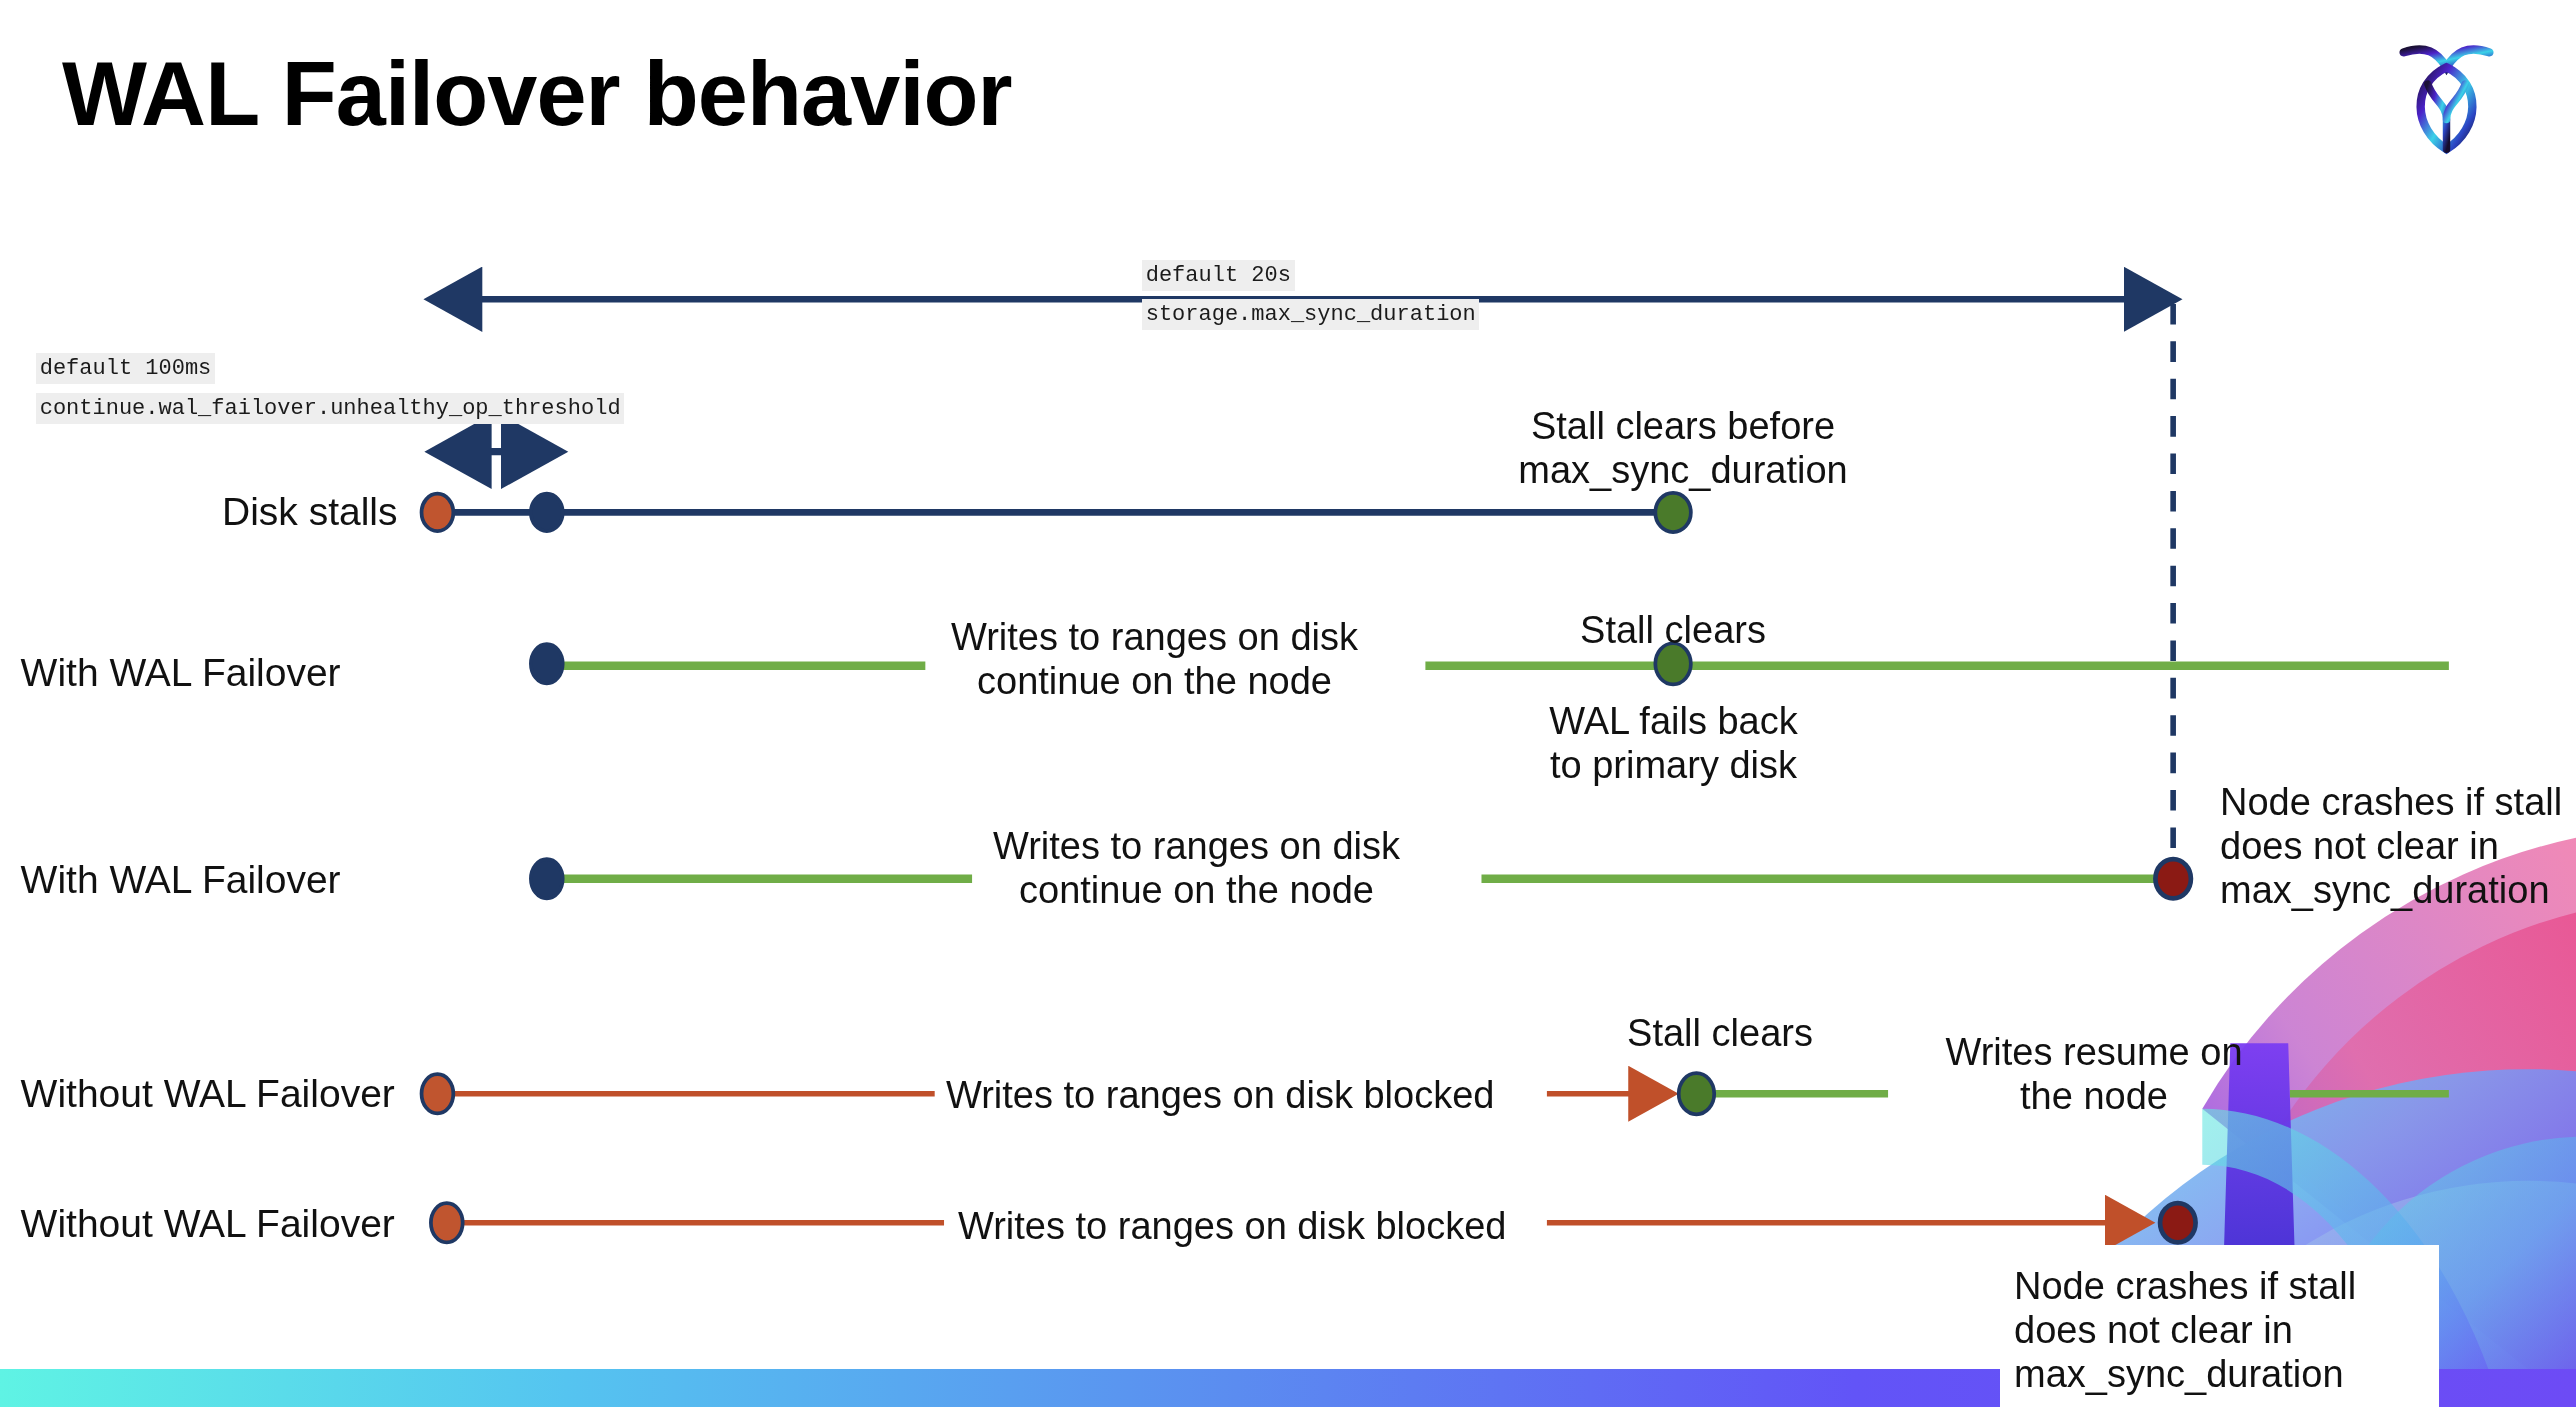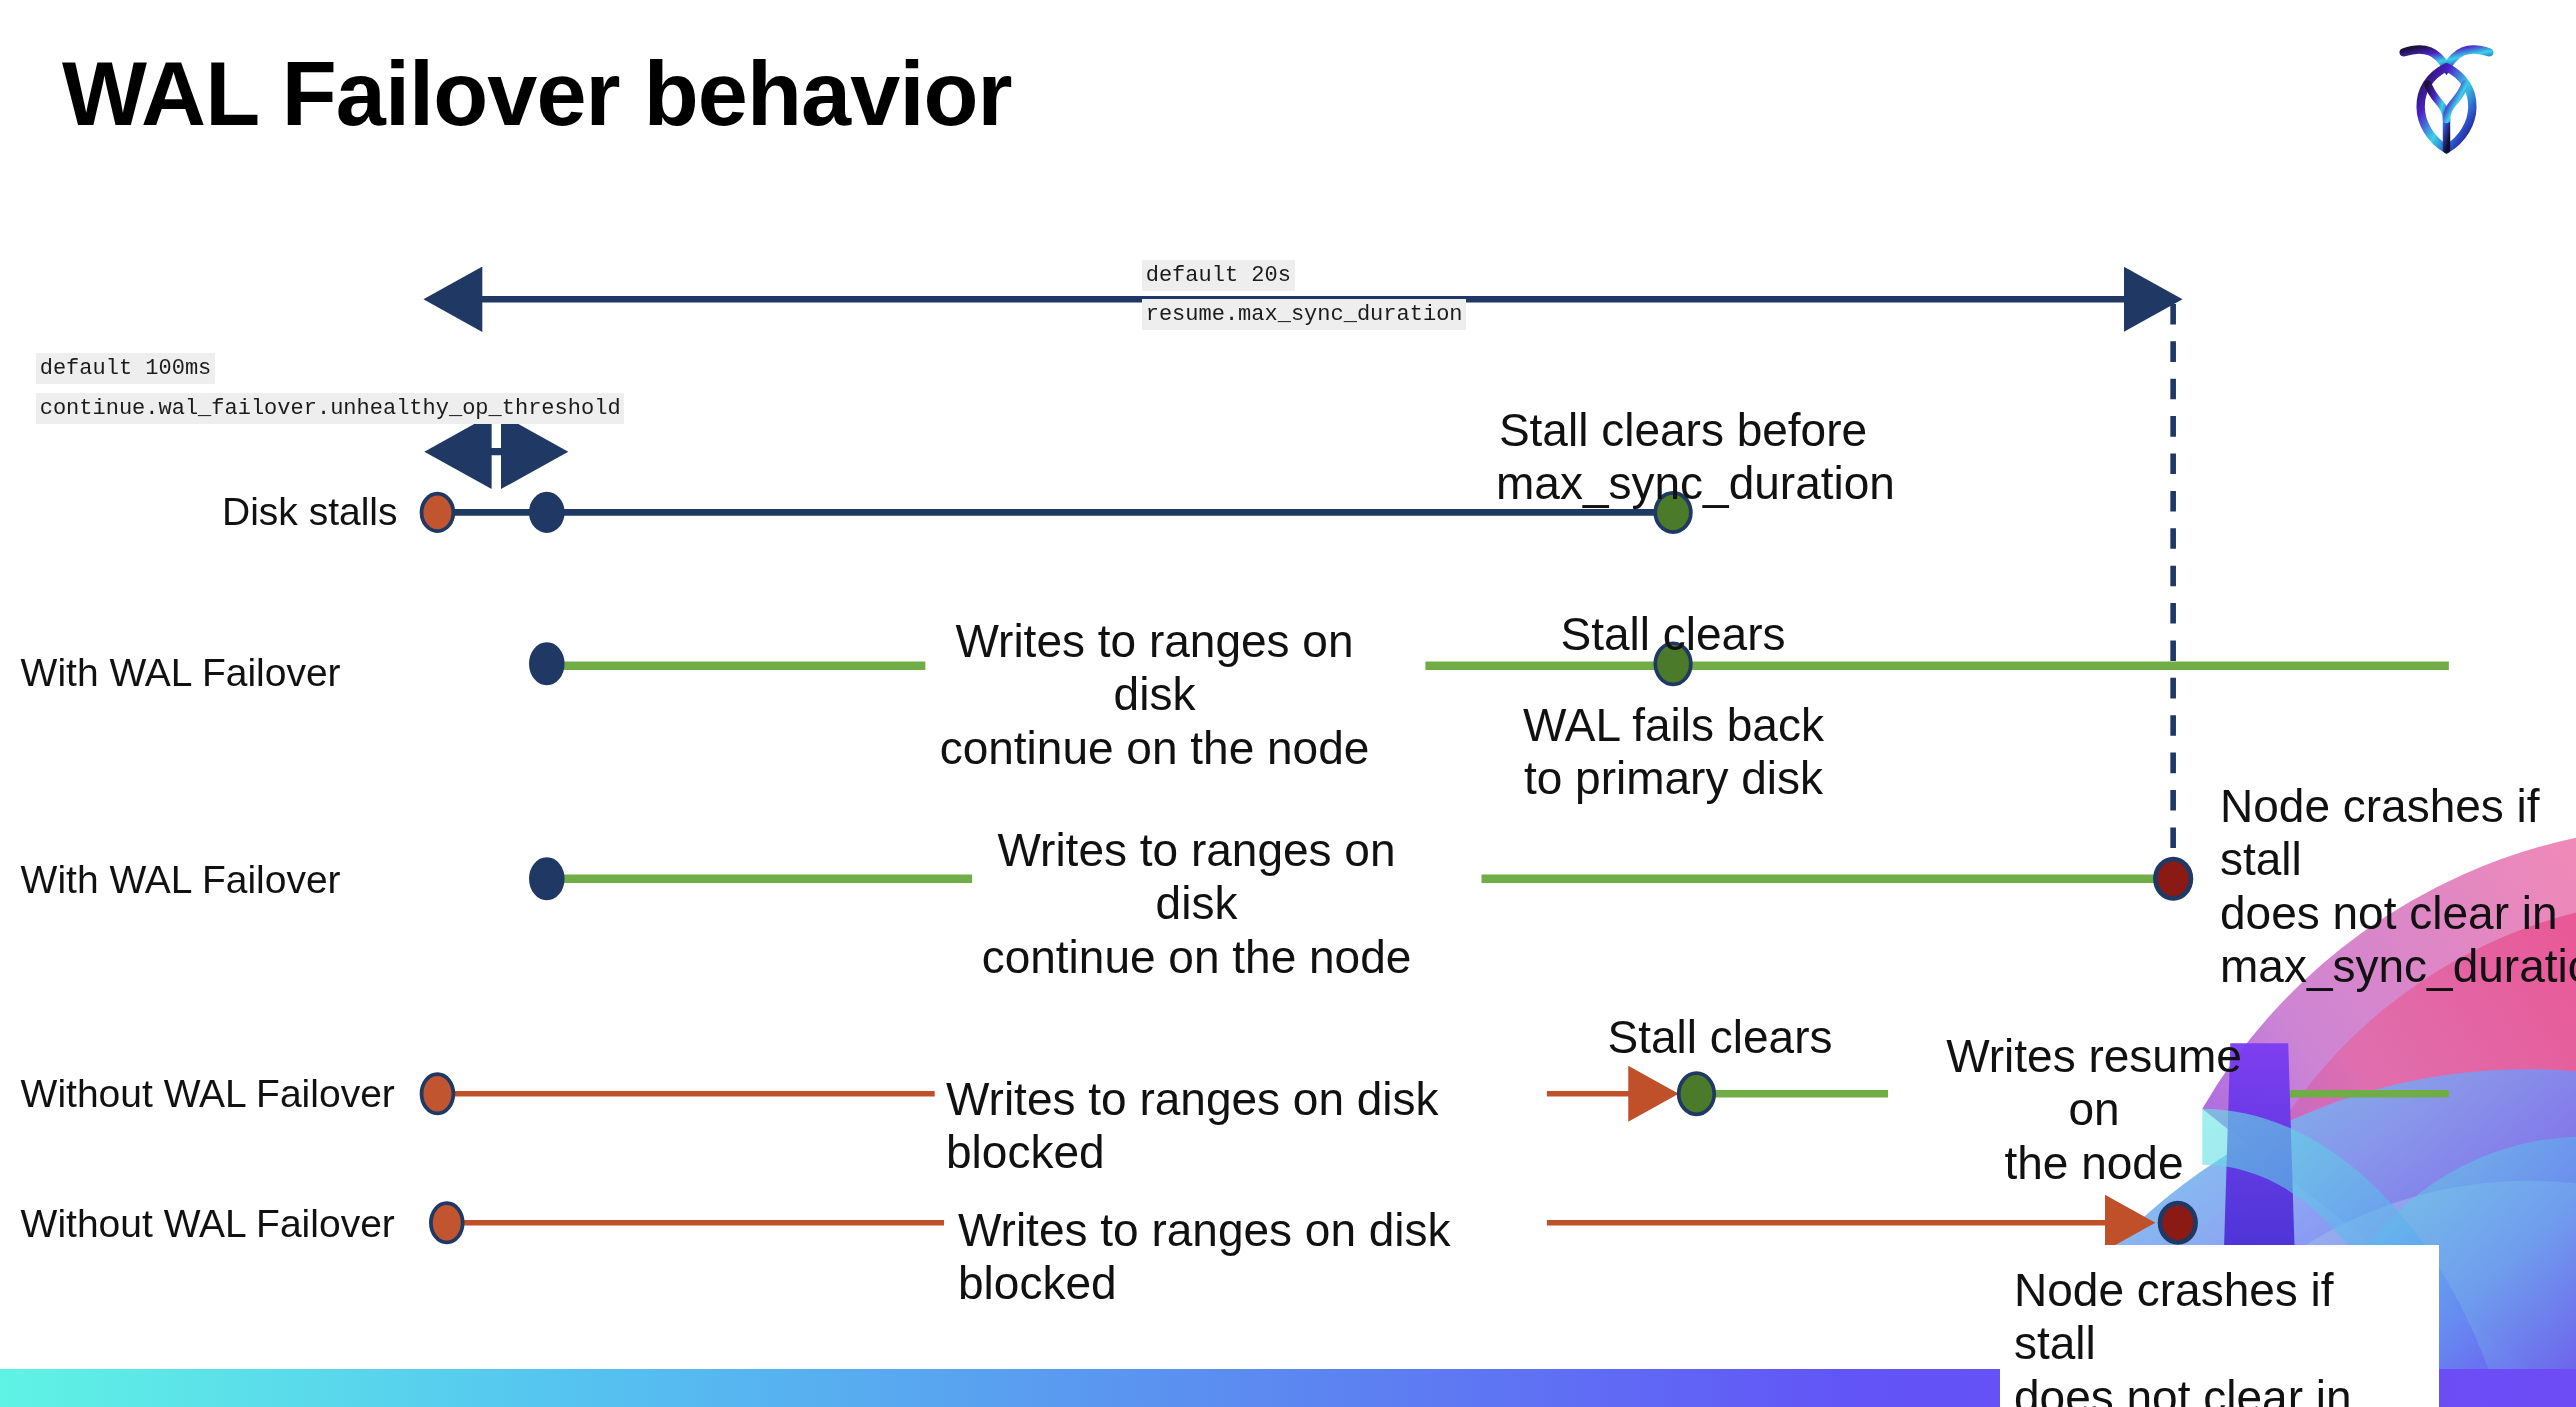--- a/index.html
+++ b/index.html
@@ -77,21 +77,21 @@
     font-size: 39px;
     color: #111111;
     white-space: nowrap;
     transform: translateY(-50%);
     font-stretch: condensed;
   }
 
   
   .annot {
     position: absolute;
-    font-size: 46px;
+    font-size: 38px;
     line-height: 1.16;
     color: #111111;
     white-space: pre-line;
   }
   .annot.center { text-align: center; }
   .annot.left   { text-align: left; }
 
   
   #timeline-svg {
     position: absolute;
@@ -227,21 +227,21 @@
 
     <line x1="478" y1="1308" x2="1010" y2="1308" stroke="#c0502a" stroke-width="6"></line>
     <line x1="1655" y1="1308" x2="2300" y2="1308" stroke="#c0502a" stroke-width="6" marker-end="url(#arrowOrangeEnd)"></line>
     <ellipse cx="478" cy="1308" rx="17" ry="21" fill="#c0552f" stroke="#1f3864" stroke-width="4"></ellipse>
     <ellipse cx="2330" cy="1308" rx="19" ry="21" fill="#8b1a14" stroke="#1f3864" stroke-width="5"></ellipse>
   </svg>
 
   <div id="callout-mask2"></div>
 
   <div class="code-chip" style="left:1142px; top:260px;">default 20s</div>
-  <div class="code-chip" style="left:1142px; top:299px;">resume.max_sync_duration</div>
+  <div class="code-chip" style="left:1142px; top:299px;">storage.max_sync_duration</div>
 
   <div class="code-chip" style="left:36px; top:353px;">default 100ms</div>
   <div class="code-chip" style="left:36px; top:393px;">continue.wal_failover.unhealthy_op_threshold</div>
 
   <div class="row-label" style="left:222px; top:512px;">Disk stalls</div>
   <div class="row-label" style="left:20.6px; top:673px;">With WAL Failover</div>
   <div class="row-label" style="left:20.6px; top:880px;">With WAL Failover</div>
   <div class="row-label" style="left:20.6px; top:1094px;">Without WAL Failover</div>
   <div class="row-label" style="left:20.6px; top:1224px;">Without WAL Failover</div>
 

